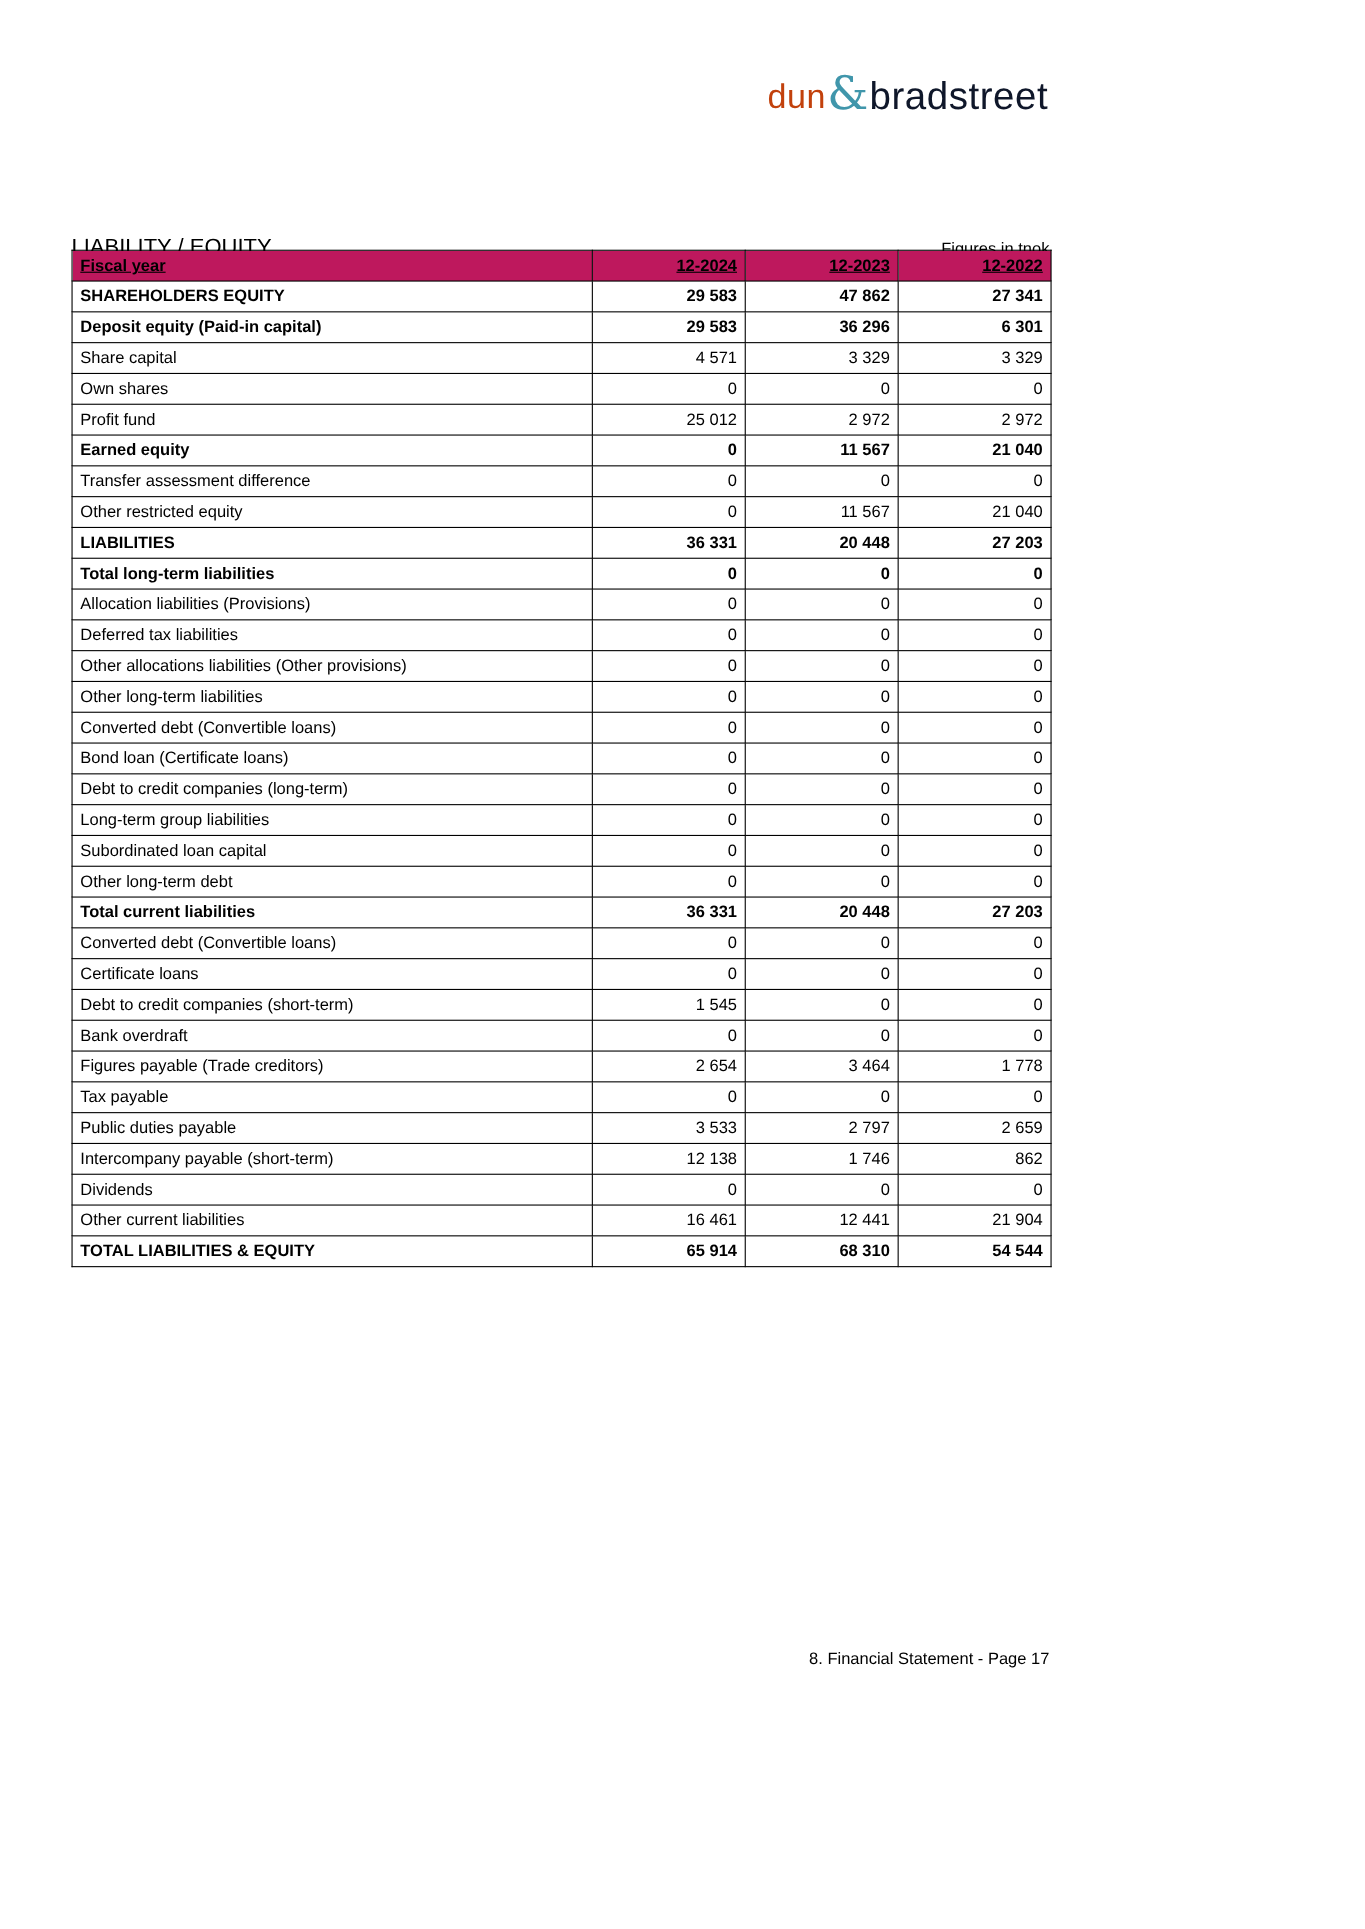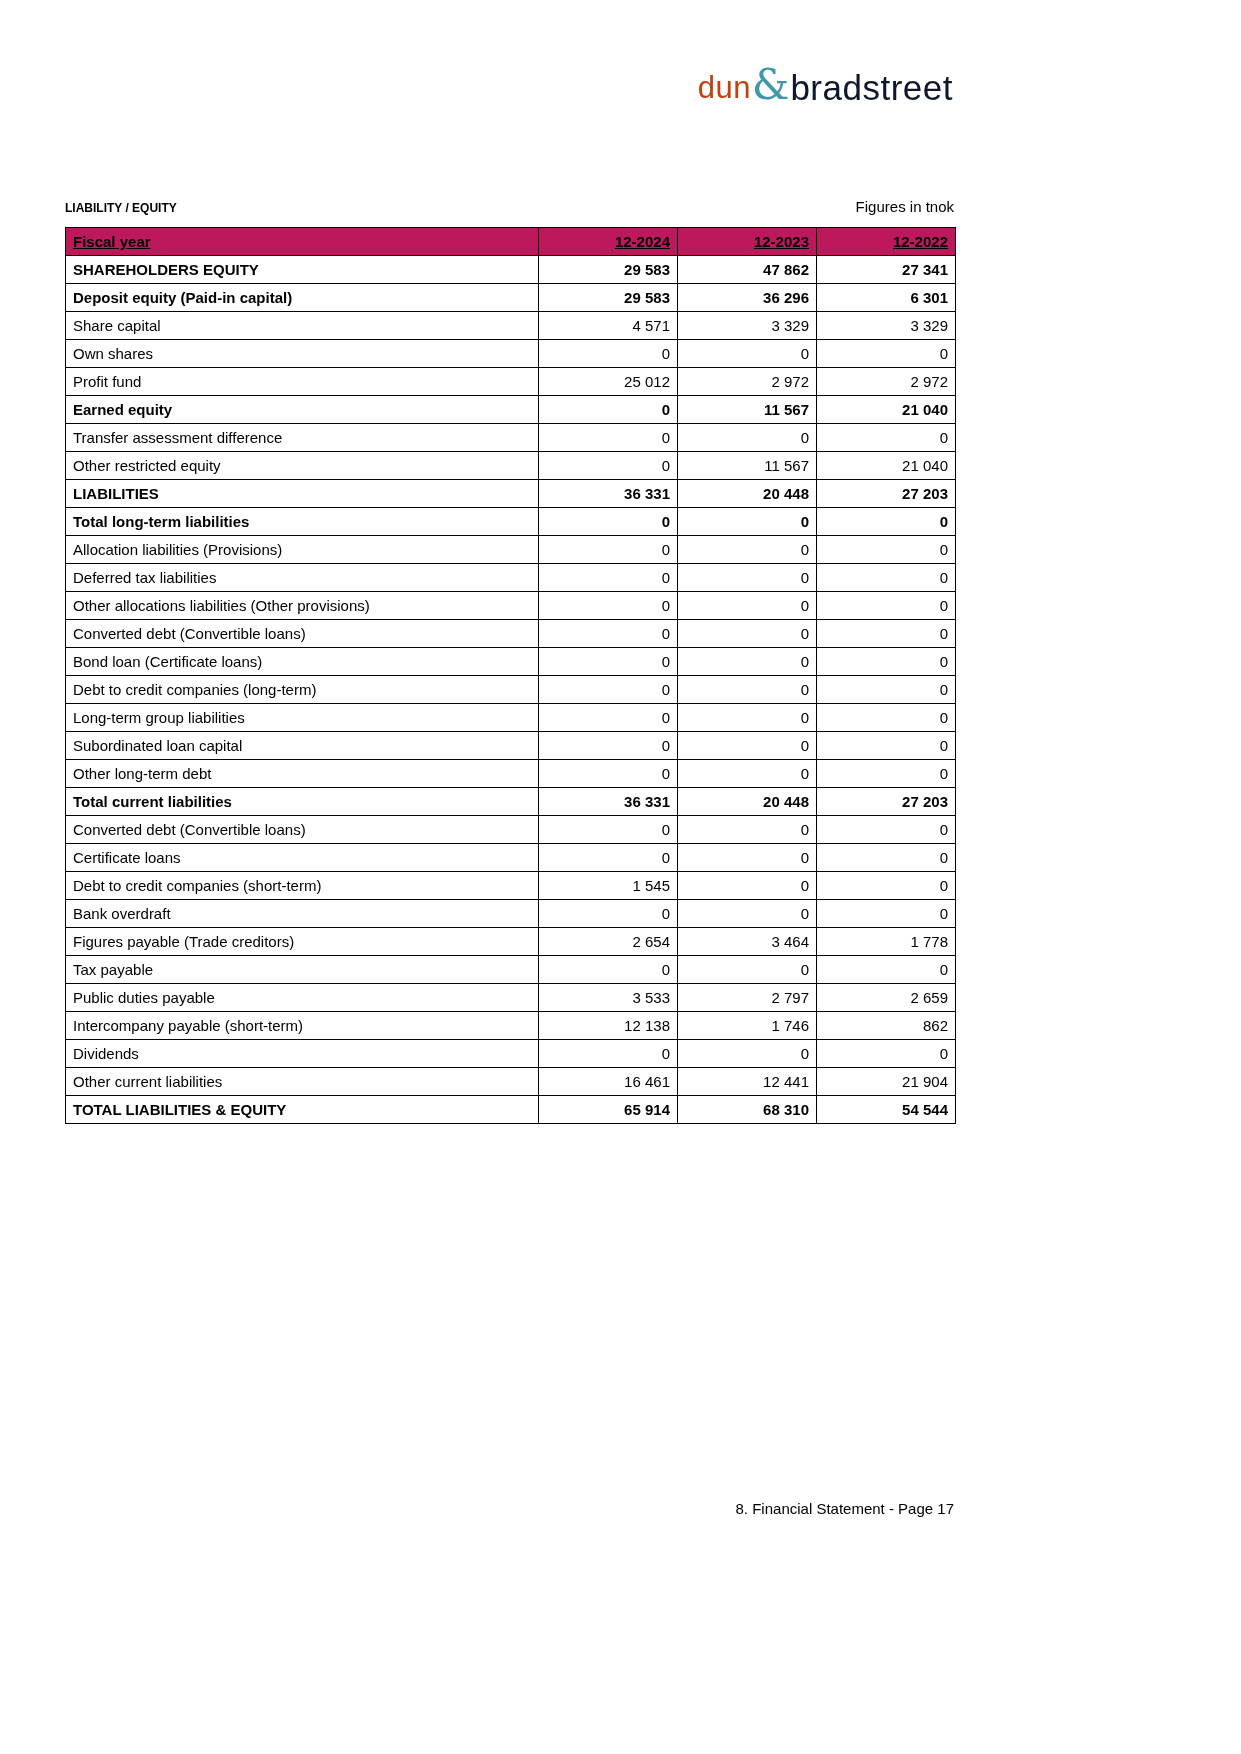--- a/index.html
+++ b/index.html
@@ -54,22 +54,23 @@
   .title-row {
     position: absolute;
     top: 198px;
     left: 65px;
     width: 889px;
     display: flex;
     justify-content: space-between;
     align-items: baseline;
   }
   .doc-title {
-    font-size: 12px;
-    font-weight: bold;
+    font-size: 20px;
+    font-weight: normal;
+    margin-top: 16px;
   }
   .unit-note {
     font-size: 15px;
     font-weight: normal;
   }
 
   
   table.fin-table {
     position: absolute;
     top: 227px;
@@ -222,20 +223,26 @@
           <td class="num-cell">0</td>
           <td class="num-cell">0</td>
         </tr>
         <tr>
           <td class="label-cell">Other allocations liabilities (Other provisions)</td>
           <td class="num-cell">0</td>
           <td class="num-cell">0</td>
           <td class="num-cell">0</td>
         </tr>
         <tr>
+          <td class="label-cell">Other long-term liabilities</td>
+          <td class="num-cell">0</td>
+          <td class="num-cell">0</td>
+          <td class="num-cell">0</td>
+        </tr>
+        <tr>
           <td class="label-cell">Converted debt (Convertible loans)</td>
           <td class="num-cell">0</td>
           <td class="num-cell">0</td>
           <td class="num-cell">0</td>
         </tr>
         <tr>
           <td class="label-cell">Bond loan (Certificate loans)</td>
           <td class="num-cell">0</td>
           <td class="num-cell">0</td>
           <td class="num-cell">0</td>

